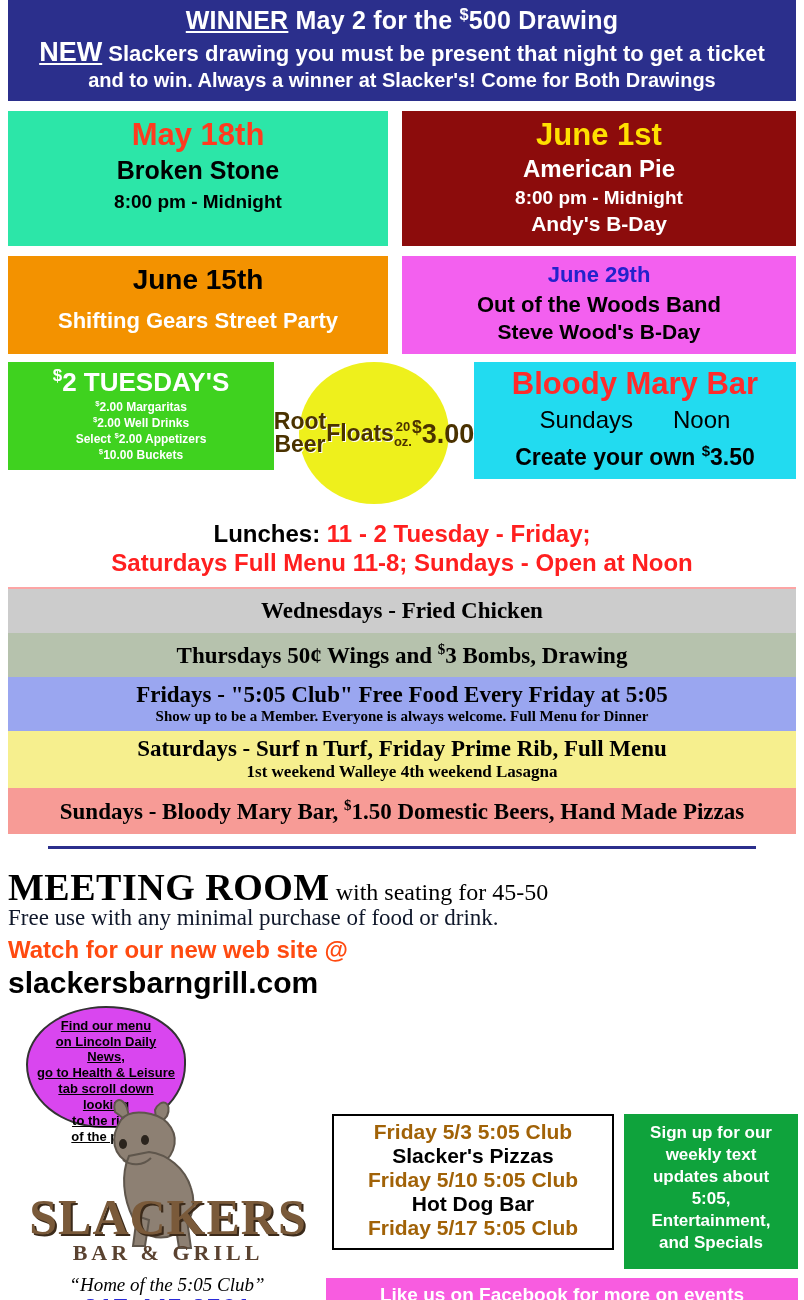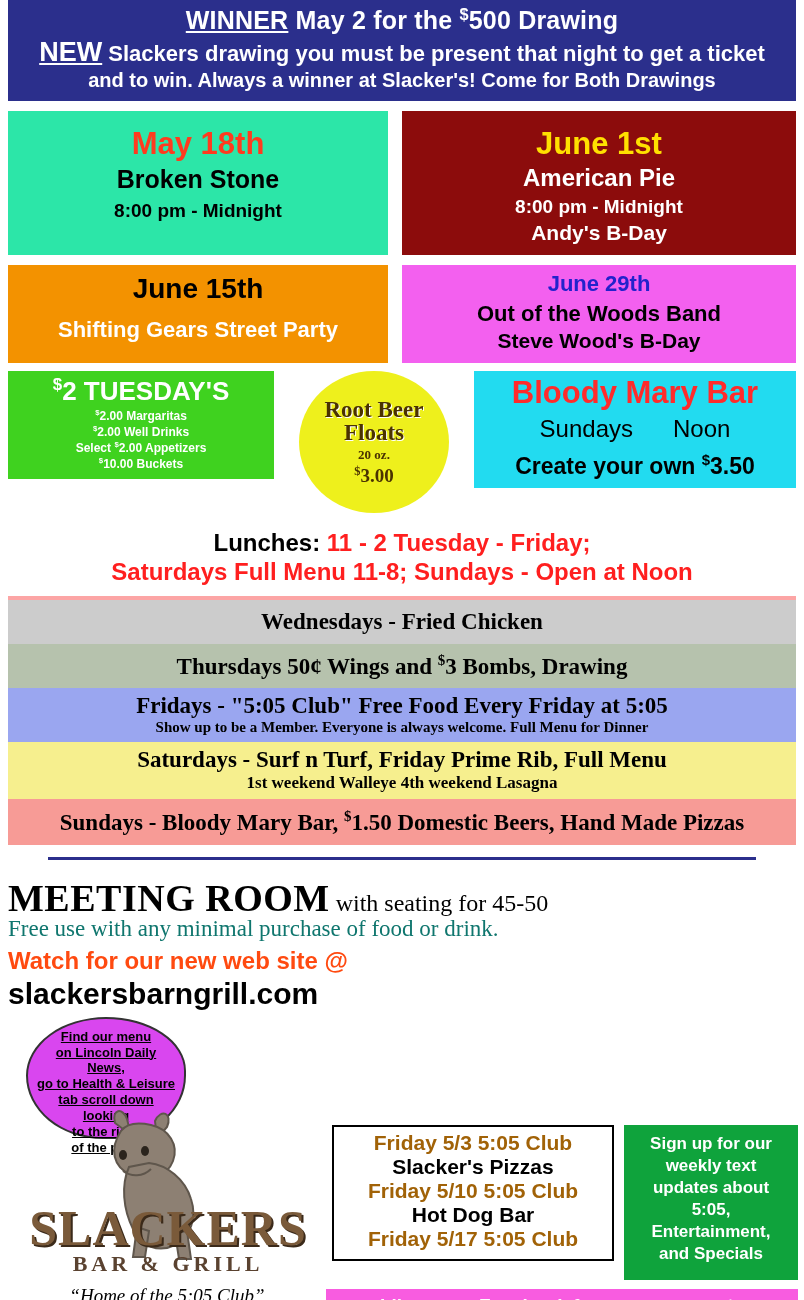--- a/index.html
+++ b/index.html
@@ -23,21 +23,21 @@
   }
   .banner-line1 { font-size: 25px; font-weight: bold; letter-spacing: .2px; }
   .banner-line1 .u { text-decoration: underline; }
   .banner-line2 { font-size: 22px; font-weight: bold; margin-top: 2px; }
   .banner-line2 .newword { font-size: 27px; text-decoration: underline; }
   .banner-line3 { font-size: 20px; font-weight: bold; margin-top: 1px; }
   .sup { font-size: 0.65em; vertical-align: super; }
 
   
   .shows { display: flex; gap: 14px; margin-top: 10px; }
-  .showbox { padding: 15px 8px 10px 8px; text-align: center; }
+  .showbox { padding: 6px 8px 10px 8px; text-align: center; }
   .show-a { background: #2ce6a8; width: 380px; }
   .show-b { background: #8c0c0c; flex: 1; }
   .show-a .date { color: #ff3b1f; font-size: 31px; font-weight: bold; }
   .show-a .band { color: #000; font-size: 25px; font-weight: bold; margin-top: 3px; }
   .show-a .time { color: #000; font-size: 19px; font-weight: bold; margin-top: 6px; }
   .show-b .date { color: #ffe000; font-size: 31px; font-weight: bold; }
   .show-b .band { color: #fff; font-size: 24px; font-weight: bold; margin-top: 2px; }
   .show-b .time { color: #fff; font-size: 19px; font-weight: bold; margin-top: 4px; }
   .show-b .extra { color: #fff; font-size: 21px; font-weight: bold; margin-top: 3px; }
 
@@ -54,62 +54,61 @@
   .specials { display: flex; margin-top: 8px; align-items: flex-start; gap: 17px; }
   .tuesday {
     background: #3fd21f; width: 266px; text-align: center; color: #fff;
     padding: 4px 4px 8px 4px;
   }
   .tuesday .head { font-size: 26px; font-weight: bold; }
   .tuesday .ln { font-size: 12px; font-weight: bold; margin-top: 1px; }
   .float-wrap { width: 166px; display: flex; justify-content: center; }
   .floatcircle {
     width: 150px; height: 142px; border-radius: 50%; background: #eef01c;
-    display: flex; flex-direction: column; align-items: center; justify-content: center;
+    display: flex; flex-direction: row; align-items: center; justify-content: center;
     text-align: center;
-    font-family: Liberation Serif, serif;
   }
   .floatcircle .t1 {
     font-size: 23px; font-weight: bold; color: #4a3200; line-height: 1.02;
     text-shadow: 1px 1px 0 #fff;
   }
   .floatcircle .t2 { font-size: 13px; font-weight: bold; color: #4a3200; margin-top: 2px; }
-  .floatcircle .t3 { font-size: 19px; font-weight: bold; color: #4a3200; margin-top: 1px; }
+  .floatcircle .t3 { font-size: 27px; font-weight: bold; color: #4a3200; margin-top: 1px; }
   .bloody { background: #22dbf0; flex: 1; text-align: center; padding: 4px 6px 8px 6px; }
   .bloody .head { color: #ff2b2b; font-size: 31px; font-weight: bold; }
   .bloody .ln { color: #000; font-size: 24px; margin-top: 4px; }
   .bloody .ln span { display: inline-block; }
   .bloody .ln2 { color: #000; font-size: 23px; font-weight: bold; margin-top: 8px; }
 
   
   .lunch { text-align: center; margin-top: 16px; }
   .lunch .l1 { font-size: 24px; font-weight: bold; color: #000; }
   .lunch .l1 .red { color: #ff1f1f; }
   .lunch .l2 { font-size: 24px; font-weight: bold; color: #ff1f1f; margin-top: 1px; }
 
   
-  .days { margin-top: 10px; border-top: 4px solid #fca5a5; }
+  .days { margin-top: 10px; border-top: 2px solid #fca5a5; }
   .day { text-align: center; font-family: "Liberation Serif", serif; }
   .day .main { font-size: 23px; font-weight: bold; color: #000; }
   .day .sub { font-size: 15px; font-weight: bold; color: #000; }
   .d-wed { background: #cccccc; padding: 9px 4px; }
   .d-thu { background: #b6c2ad; padding: 8px 4px; }
   .d-fri { background: #9aa6f0; padding: 5px 4px 6px 4px; }
   .d-sat { background: #f6ef8e; padding: 5px 4px 6px 4px; }
   .d-sun { background: #f79b96; padding: 9px 4px; }
   .d-sat .sub { font-size: 17px; }
 
   .divider { border-top: 3px solid #2b2f8c; margin: 12px 40px 0 40px; }
 
   
   .meeting { text-align: left; margin-top: 16px; }
   .meeting .m1 { font-family: "Liberation Serif", serif; color: #000; }
   .meeting .m1 .big { font-size: 38px; font-weight: bold; letter-spacing: .5px; }
   .meeting .m1 .small { font-size: 24px; }
-  .meeting .m2 { font-family: "Liberation Serif", serif; font-size: 23px; color: #0f766e; margin-top: -4px; }
+  .meeting .m2 { font-family: "Liberation Serif", serif; font-size: 23px; color: #0f172a; margin-top: -4px; }
   .meeting .m3 { font-size: 24px; font-weight: bold; color: #ff4a10; margin-top: 5px; }
   .meeting .m4 { font-size: 30px; font-weight: bold; color: #000; margin-top: 2px; }
 
   
   .lower { position: relative; margin-top: 6px; height: 320px; }
 
   .cloud {
     position: absolute; left: 18px; top: 0px; width: 160px; height: 122px;
     background: #d946ef; border: 2px solid #333; border-radius: 50% 50% 45% 48% / 48% 44% 52% 52%;
     text-align: center; padding: 10px 8px 0 8px; text-decoration: underline;

